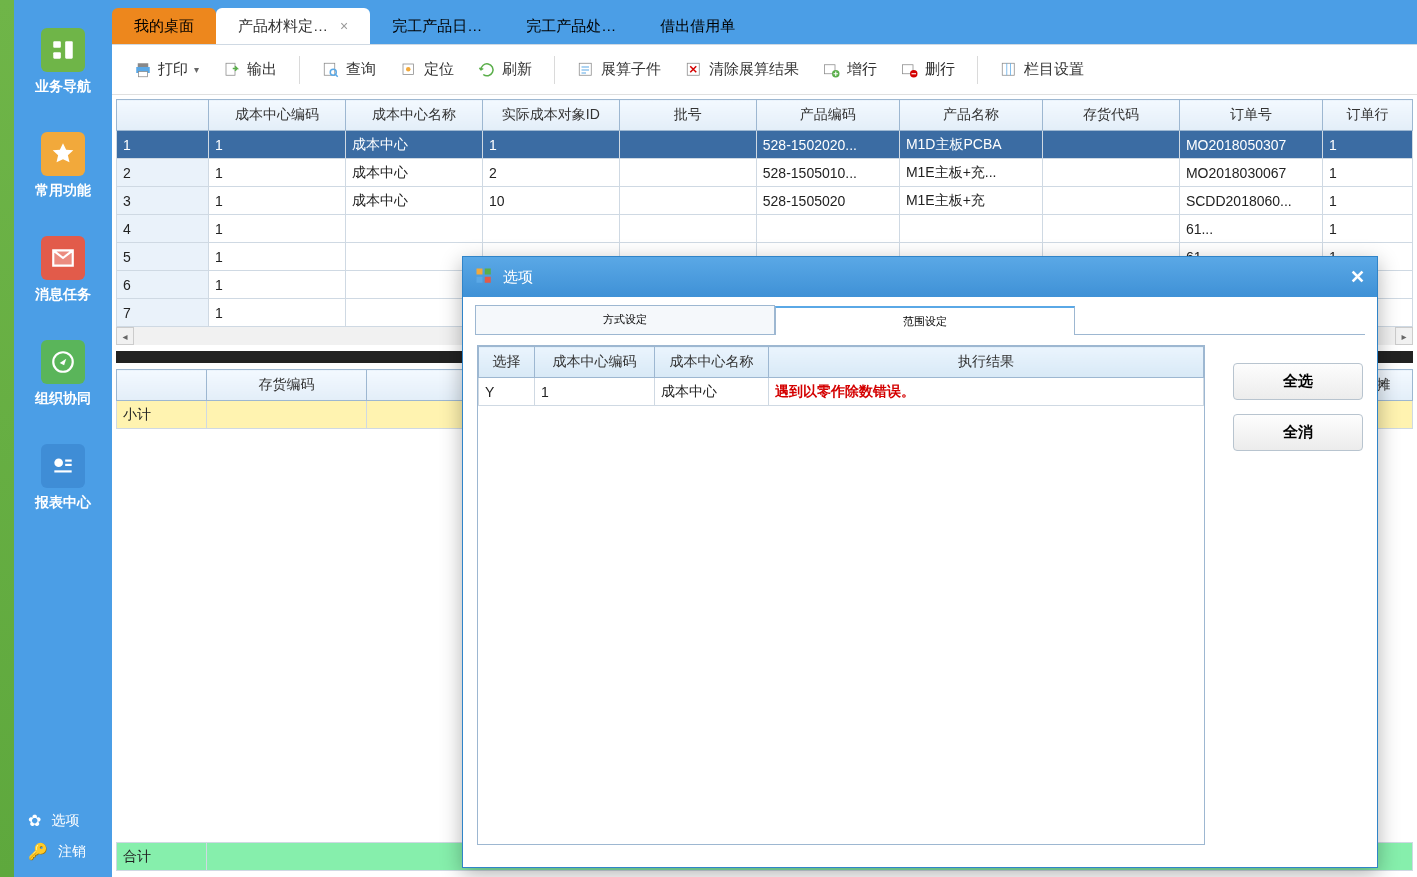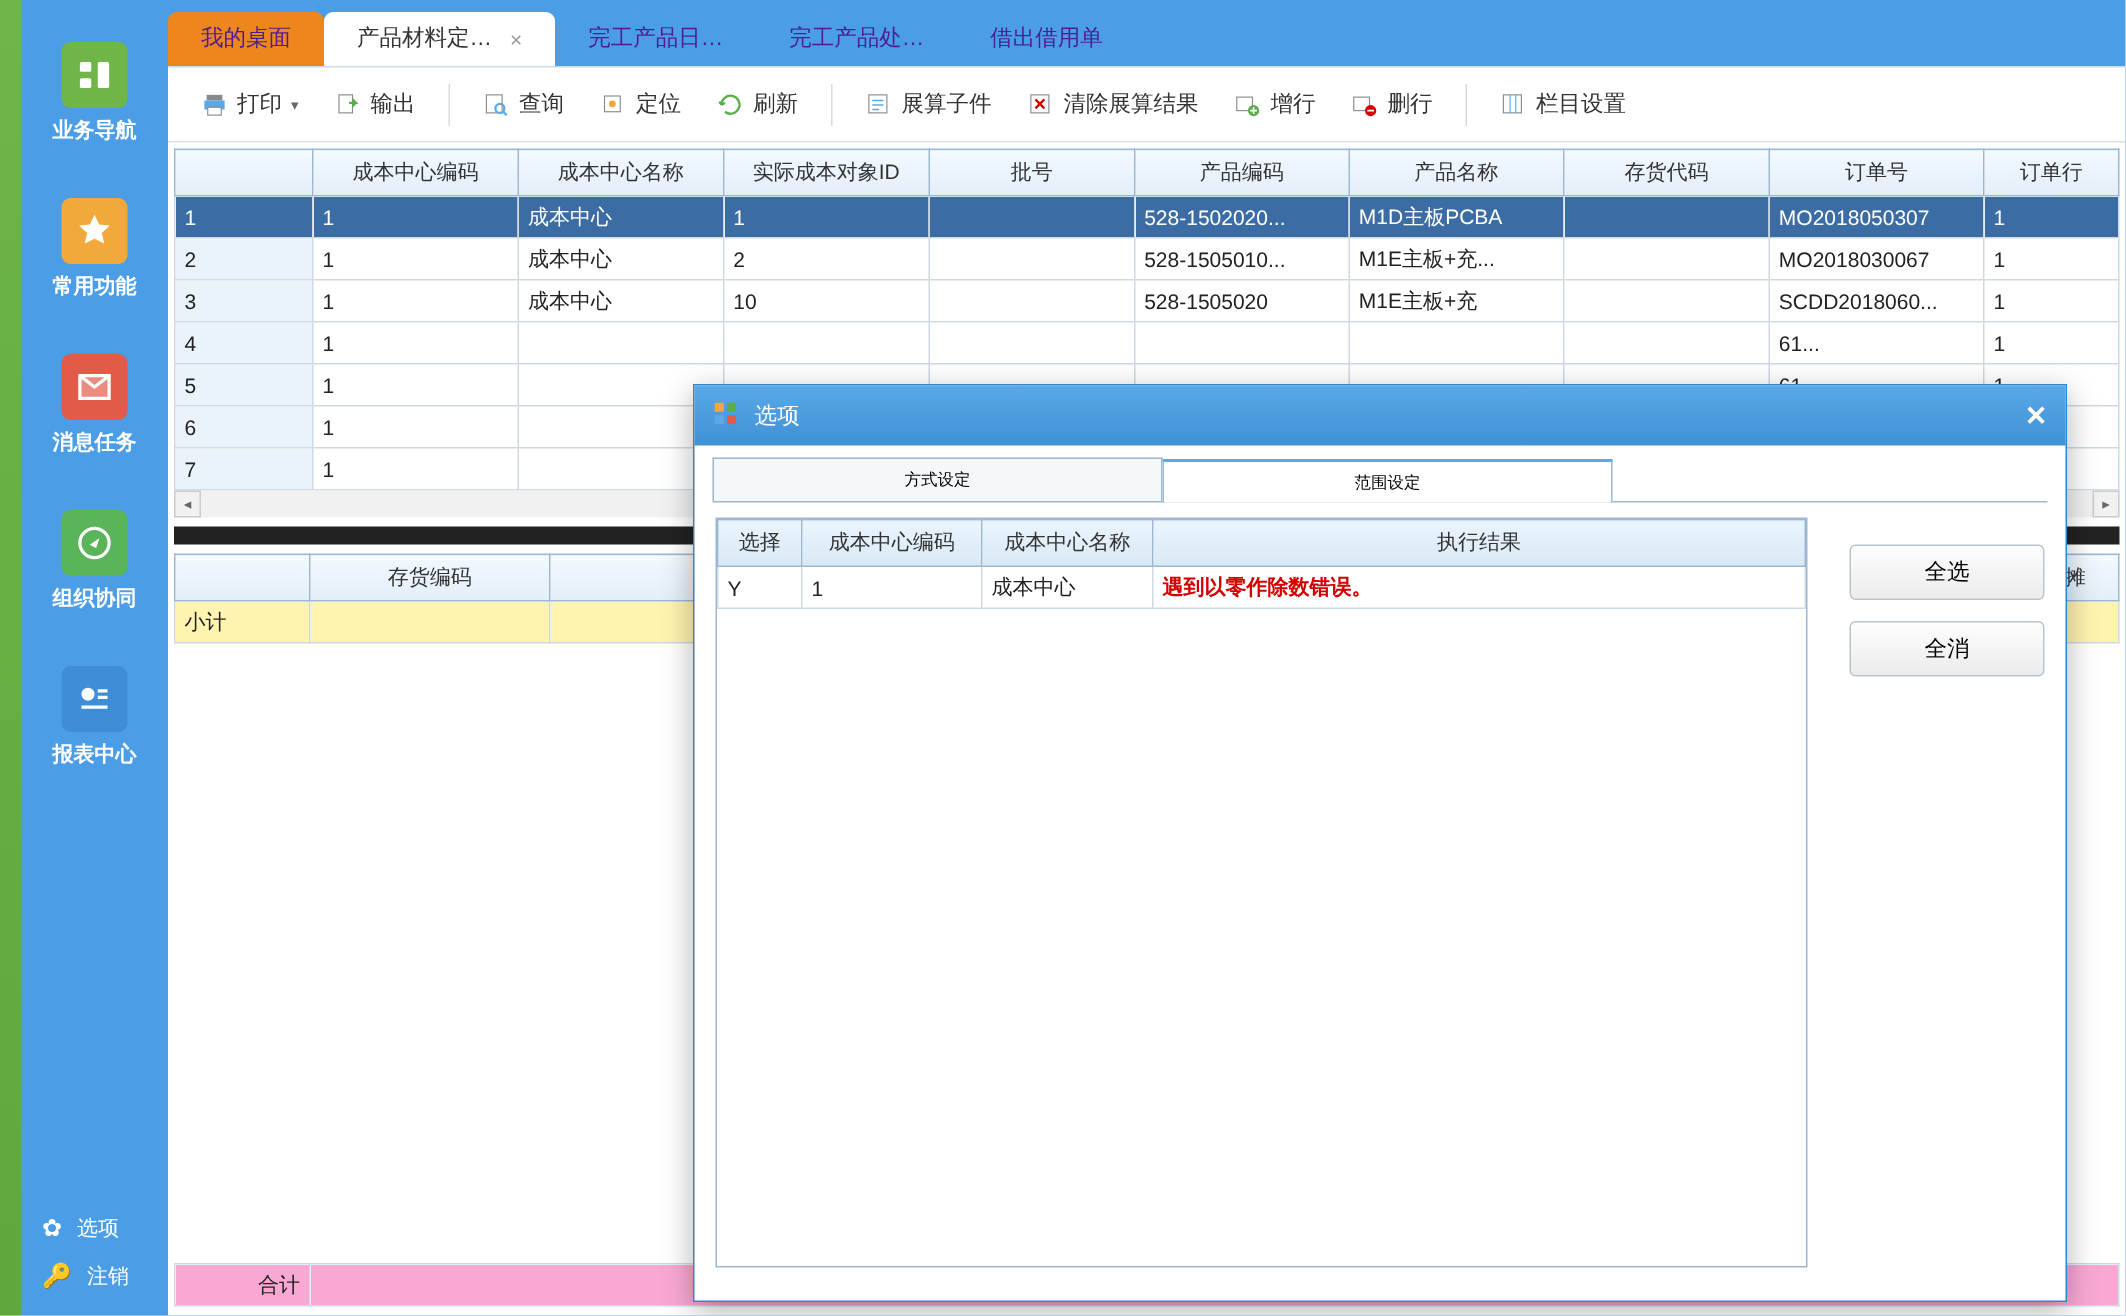--- a/index.html
+++ b/index.html
@@ -12,21 +12,21 @@
 .sidebar { position: absolute; left: 14px; top: 0; width: 98px; height: 100%; background: #4b9ee6; padding-top: 28px; }
 .sidebar-item { display: flex; flex-direction: column; align-items: center; margin-bottom: 36px; cursor: pointer; font-weight: bold; }
 .sidebar-icon { width: 44px; height: 44px; border-radius: 6px; display: flex; align-items: center; justify-content: center; margin-bottom: 6px; }
 .sidebar-label { color: #fff; font-size: 14px; }
 .sidebar-bottom { position: absolute; bottom: 10px; left: 0; width: 100%; }
 .sidebar-bottom-item { display: flex; align-items: center; color: #fff; font-size: 14px; padding: 6px 14px; cursor: pointer; }
 .sidebar-bottom-item span.icn { margin-right: 10px; font-size: 16px; }
 
 
 .tabs-row { position: absolute; left: 112px; top: 8px; height: 36px; display: flex; }
-.tab { padding: 0 22px; height: 36px; line-height: 36px; color: #4c1d95; cursor: pointer; border-radius: 6px 6px 0 0; font-size: 15px; }
+.tab { padding: 0 22px; height: 36px; line-height: 36px; color: #000000; cursor: pointer; border-radius: 6px 6px 0 0; font-size: 15px; }
 .tab.home { background: #ed871d; }
 .tab.active { background: #fff; color: #333; display: flex; align-items: center; }
 .tab-close { margin-left: 12px; color: #999; font-size: 14px; }
 
 
 .main-panel { position: absolute; left: 112px; top: 44px; right: 0; bottom: 0; background: #fff; border-top: 1px solid #cfd9e3; }
 
 
 .toolbar { height: 50px; border-bottom: 1px solid #e0e0e0; display: flex; align-items: center; padding: 0 12px; gap: 4px; }
 .tb-btn { display: flex; align-items: center; padding: 4px 10px; cursor: pointer; color: #333; font-size: 15px; border-radius: 3px; }
@@ -45,40 +45,40 @@
 .grid th { background: linear-gradient(#f3f9ff,#e3eef8); border: 1px solid #9db7d1; padding: 6px 4px; font-weight: normal; color: #333; font-size: 14px; text-align: center; white-space: nowrap; overflow: hidden; }
 .grid td { border: 1px solid #cfd9e3; padding: 4px 6px; height: 28px; font-size: 14px; color: #222; white-space: nowrap; overflow: hidden; text-overflow: ellipsis; }
 .grid tr.selected td { background: #3b6ca3; color: #fff; }
 .subtotal-row td { background: #fff3b0; }
 .total-row td { background: #fff3b0; }
 .dark-band { height: 12px; background: #222; margin: 0 4px; }
 .grid-space { height: 6px; }
 .grid-scrollbar { background:#f1f1f1; height:18px; display:flex; align-items:center; }
 .grid-scrollbar .sbtn { width:18px; height:18px; border:1px solid #ccc; display:flex; align-items:center; justify-content:center; font-size:10px; color:#666; }
 .grand-total { position: absolute; left: 4px; right: 4px; bottom: 6px; }
-.grand-total td { background: #f9a8d4; text-align: right; }
+.grand-total td { background: #86efac; }
 
 
 .dialog { position: absolute; left: 462px; top: 256px; width: 916px; height: 612px; background: #fff; border: 1px solid #3084c8; box-shadow: 0 6px 20px rgba(0,0,0,0.3); }
 .dialog-titlebar { height: 40px; background: linear-gradient(#5aa8e6,#3f91d6); display: flex; align-items: center; padding: 0 12px; color: #fff; font-size: 15px; }
 .dialog-title-icon { width: 20px; height: 20px; margin-right: 8px; display: inline-block; }
 .dialog-close { margin-left: auto; color: #fff; font-weight: bold; cursor: pointer; font-size: 18px; }
 
 .dialog-body { position: relative; height: calc(100% - 40px); }
 .dlg-tabs { display: flex; margin: 8px 12px 0 12px; }
 .dlg-tab { flex: none; width: 300px; border: 1px solid #9db7d1; border-bottom: none; text-align: center; padding: 6px 0; background: #f5f8fb; cursor: pointer; font-size: 11px; }
 .dlg-tab.active { background: #fff; position: relative; top: 1px; border-top: 2px solid #5aa8e6; }
 .dlg-tab-line { border-bottom: 1px solid #9db7d1; margin: 0 12px; }
 
 .dlg-content { padding: 10px 14px; display: flex; gap: 28px; height: calc(100% - 50px); }
 .dlg-grid-wrap { flex: 1; border: 1px solid #9db7d1; overflow: auto; }
 .dlg-grid th { background: linear-gradient(#eaf4fd,#d8e9f6); }
 .dlg-grid .err { color: #d40000; font-weight: bold; }
 .dlg-side { width: 130px; display: flex; flex-direction: column; gap: 14px; padding-top: 18px; }
-.dlg-btn { border: 1px solid #b8c4cf; border-radius: 4px; padding: 8px 0; text-align: center; background: linear-gradient(#fdfdfd,#ececec); cursor: pointer; font-size: 15px; }
+.dlg-btn { border: 1px solid #b8c4cf; border-radius: 4px; padding: 8px 0; text-align: center; background: linear-gradient(#fdfdfd,#ececec); cursor: pointer; font-size: 15px; font-weight: bold; }
 
 
 .sq { border-radius: 6px; }
 </style>
 </head>
 <body>
 
 <div class="left-strip"></div>
 
 <div class="sidebar">

